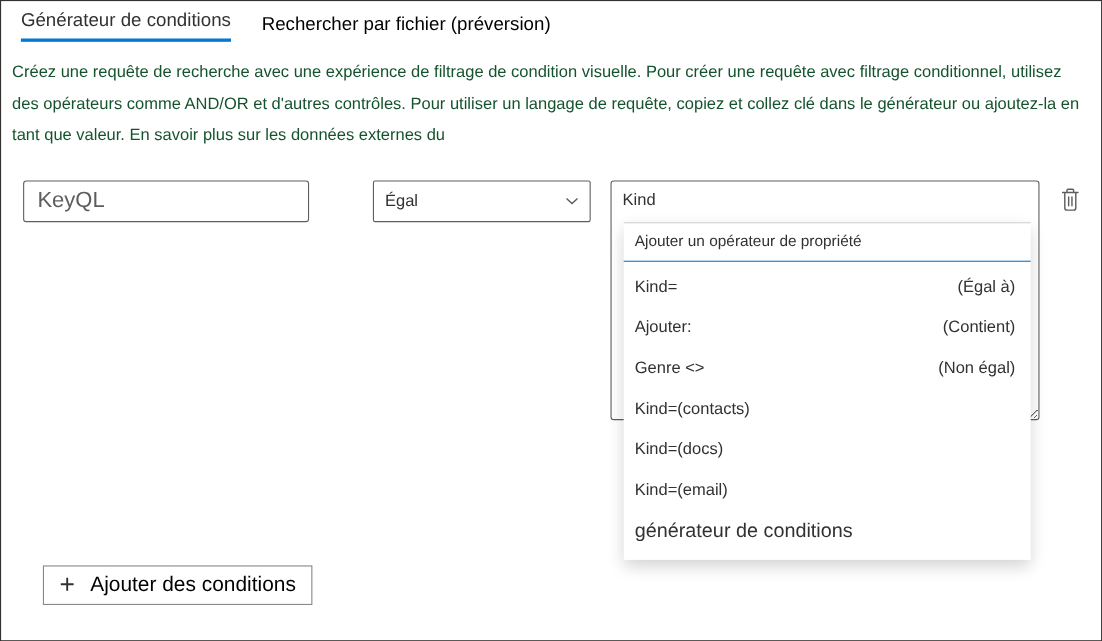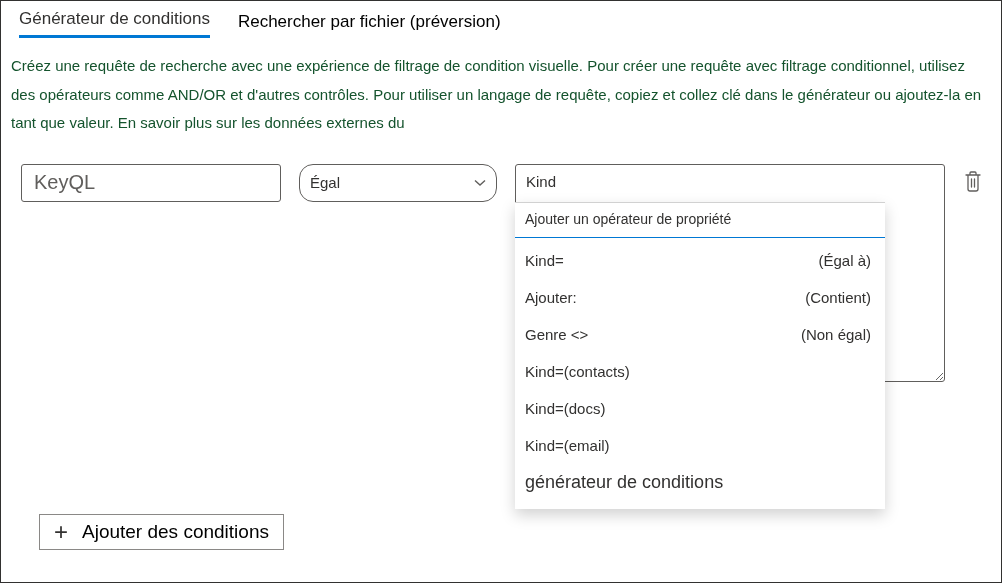--- a/index.html
+++ b/index.html
@@ -52,29 +52,30 @@
       padding: 0 12px;
       font-size: 20px;
       color: #605e5c;
       outline: none;
       font-family: inherit;
     }
     .operator-select {
       width: 198px;
       height: 38px;
       border: 1px solid #605e5c;
-      border-radius: 14px;
+      border-radius: 2px;
       padding: 0 10px;
       font-size: 15px;
       color: #323130;
       display: flex;
       align-items: center;
       justify-content: space-between;
       cursor: pointer;
       background: #fff;
+      margin-left: 40px;
     }
     .chevron {
       width: 12px; height: 12px;
       color: #605e5c;
     }
     .value-wrap {
       position: relative;
       flex: 1;
       max-width: 438px;
     }
@@ -93,21 +94,21 @@
     .trash {
       width: 20px;
       height: 22px;
       color: #605e5c;
       cursor: pointer;
       margin-top: 6px;
     }
     .dropdown {
       position: absolute;
       top: 38px;
-      left: 0;
+      left: 12px;
       width: 370px;
       background: #fff;
       border-top: 1px solid #d1d1d1;
       box-shadow: 0 6px 14px rgba(0,0,0,0.18);
       z-index: 10;
     }
     .dropdown-header {
       padding: 8px 10px 10px 10px;
       font-size: 14px;
       color: #323130;

